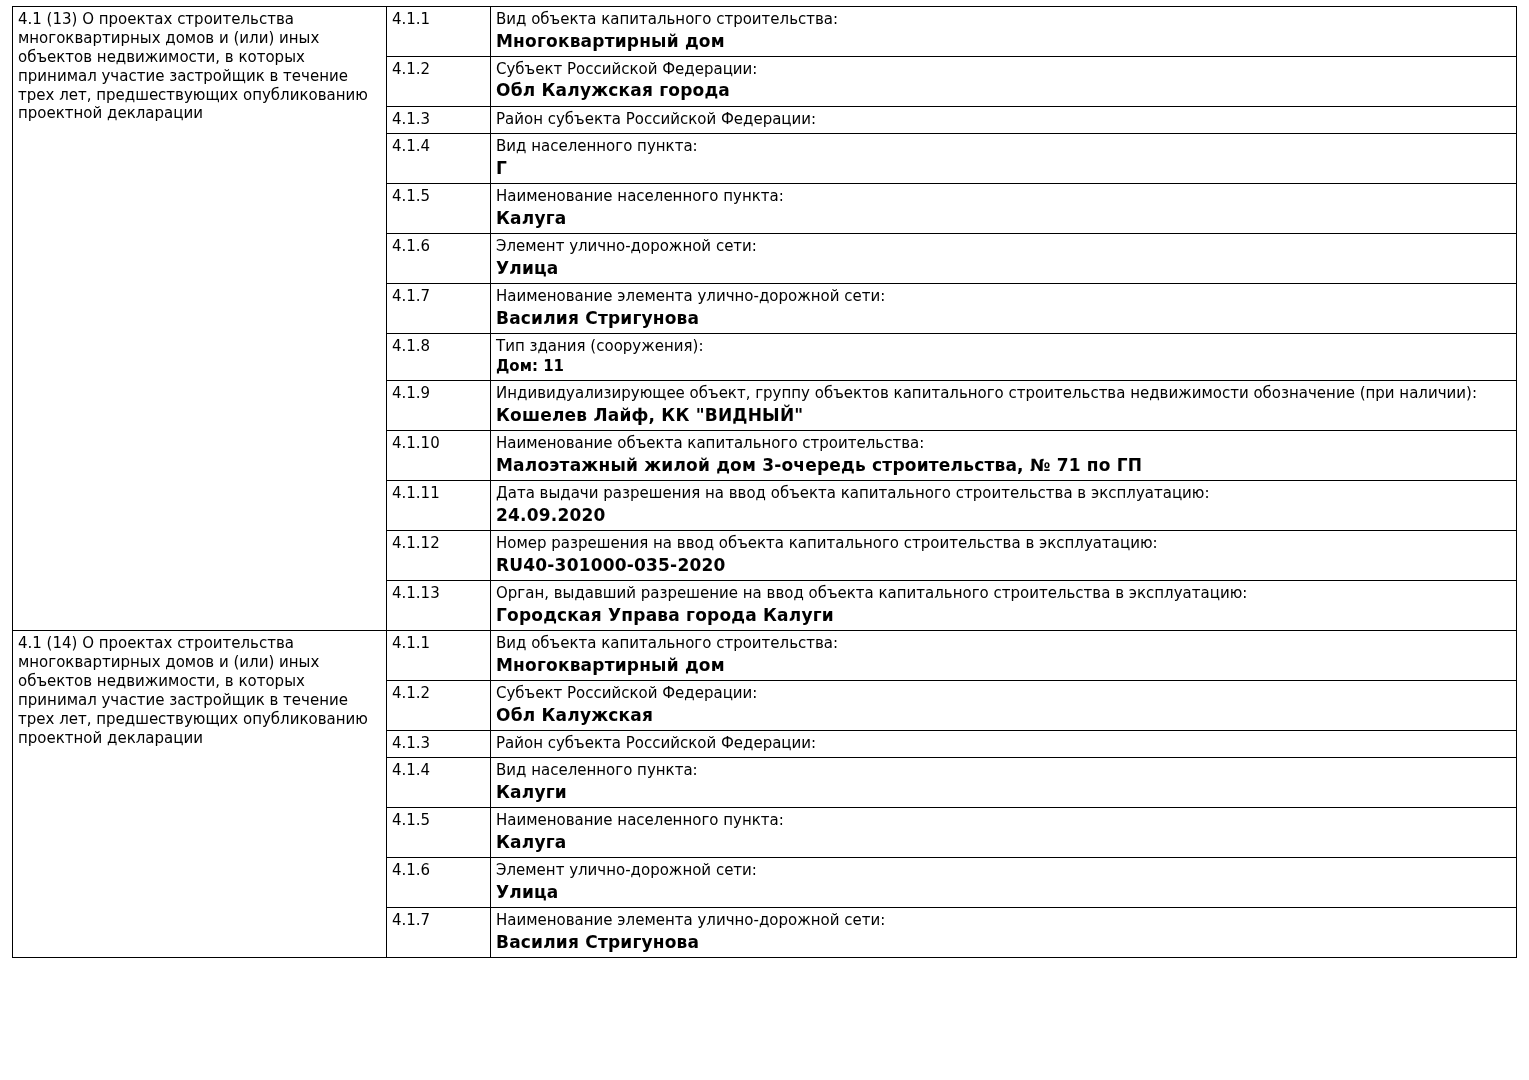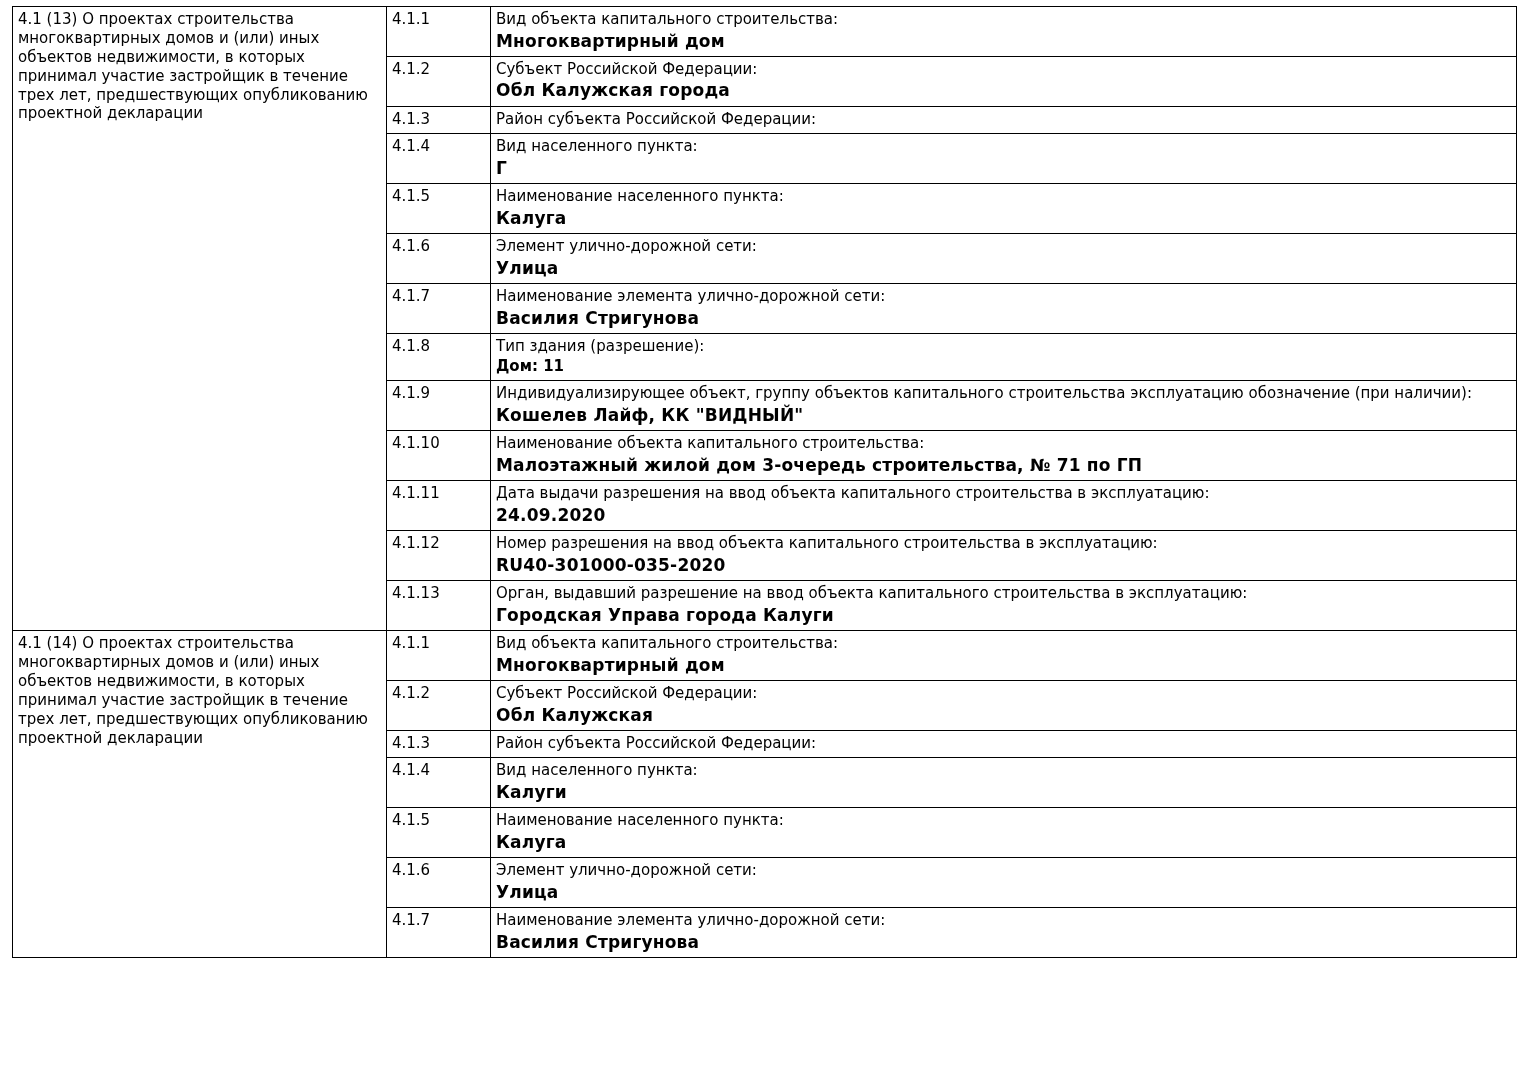--- a/index.html
+++ b/index.html
@@ -121,28 +121,28 @@
         <tr>
           <td class="code mid"><span>4.1.7</span></td>
           <td class="body-cell">
             <div class="label">Наименование элемента улично-дорожной сети:</div>
             <div class="value">Василия Стригунова</div>
           </td>
         </tr>
         <tr>
           <td class="code mid"><span>4.1.8</span></td>
           <td class="body-cell">
-            <div class="label">Тип здания (разрешение):</div>
+            <div class="label">Тип здания (сооружения):</div>
             <div class="value-plain">Дом: 11</div>
           </td>
         </tr>
         <tr>
           <td class="code mid"><span>4.1.9</span></td>
           <td class="body-cell">
-            <div class="label">Индивидуализирующее объект, группу объектов капитального строительства эксплуатацию обозначение (при наличии):</div>
+            <div class="label">Индивидуализирующее объект, группу объектов капитального строительства недвижимости обозначение (при наличии):</div>
             <div class="value">Кошелев Лайф, КК "ВИДНЫЙ"</div>
           </td>
         </tr>
         <tr>
           <td class="code mid"><span>4.1.10</span></td>
           <td class="body-cell">
             <div class="label">Наименование объекта капитального строительства:</div>
             <div class="value">Малоэтажный жилой дом 3-очередь строительства, № 71 по ГП</div>
           </td>
         </tr>

